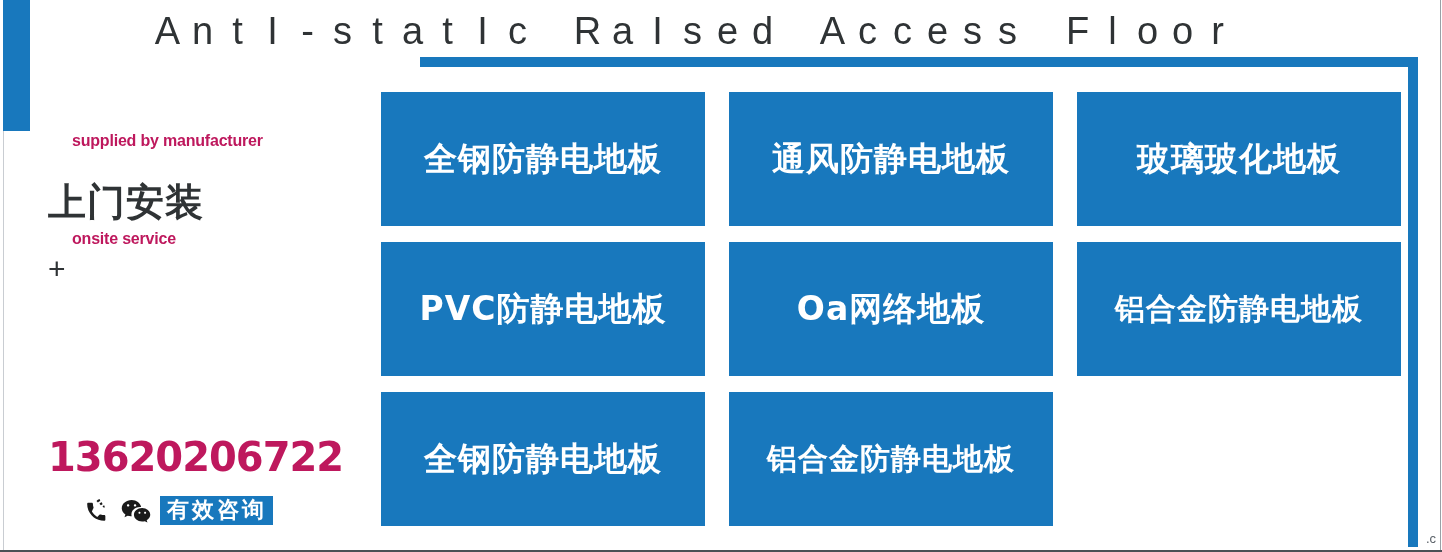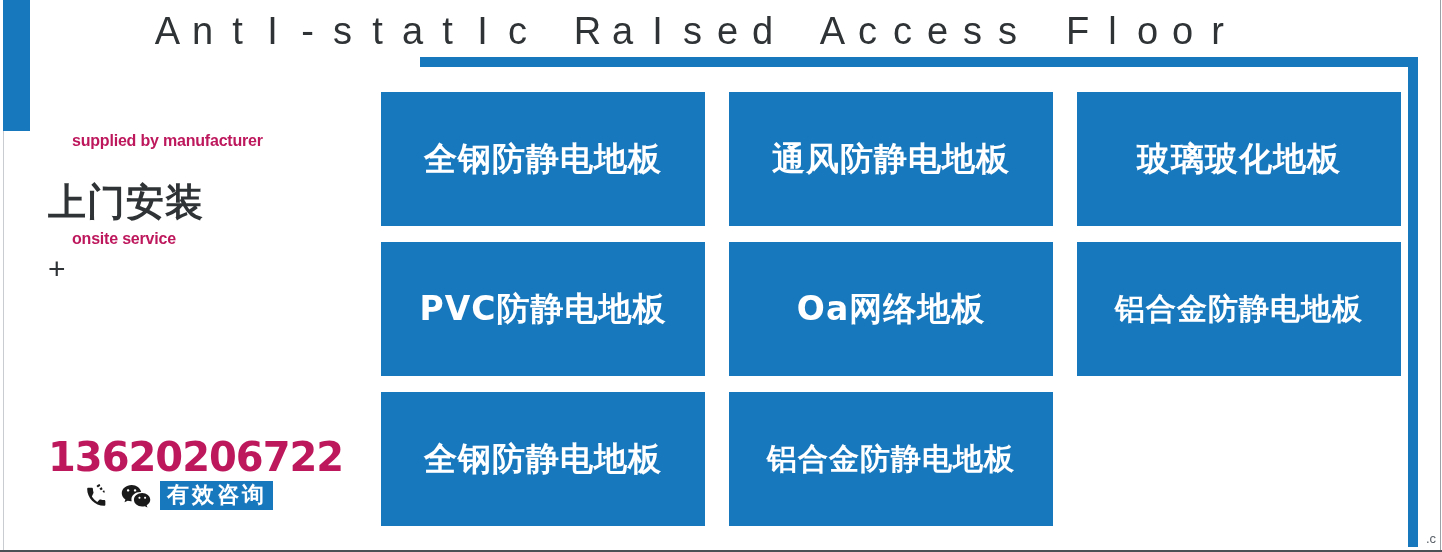--- a/index.html
+++ b/index.html
@@ -136,21 +136,21 @@
     font-weight: 700;
     color: #be185d;
     letter-spacing: -1px;
     line-height: 46px;
     font-family: "DejaVu Sans", "Liberation Sans", sans-serif;
   }
   .contact-row {
     display: flex;
     align-items: center;
     gap: 9px;
-    margin-top: 1px;
+    margin-top: 16px;
     padding-left: 34px;
   }
   .icon-phone, .icon-wechat {
     display: inline-block;
     width: 30px;
     height: 26px;
     flex: 0 0 auto;
   }
   .badge-consult {
     background: #1878bd;

